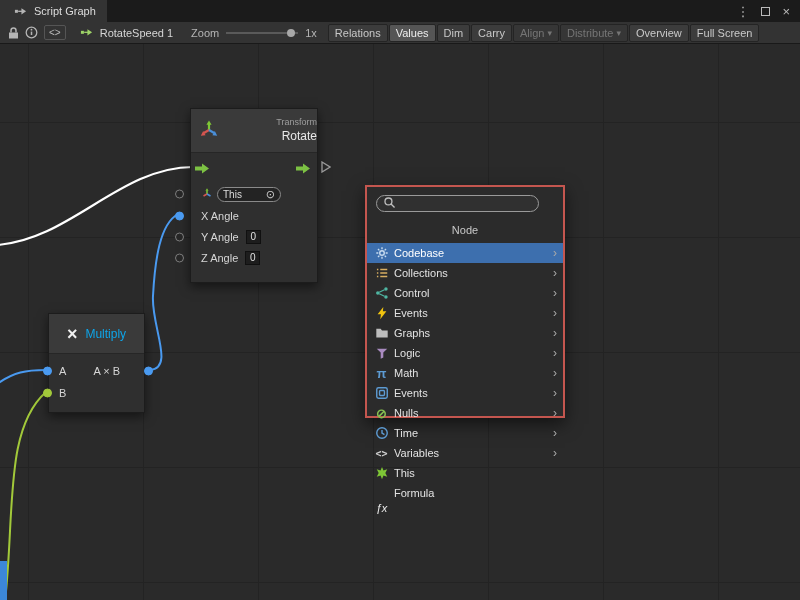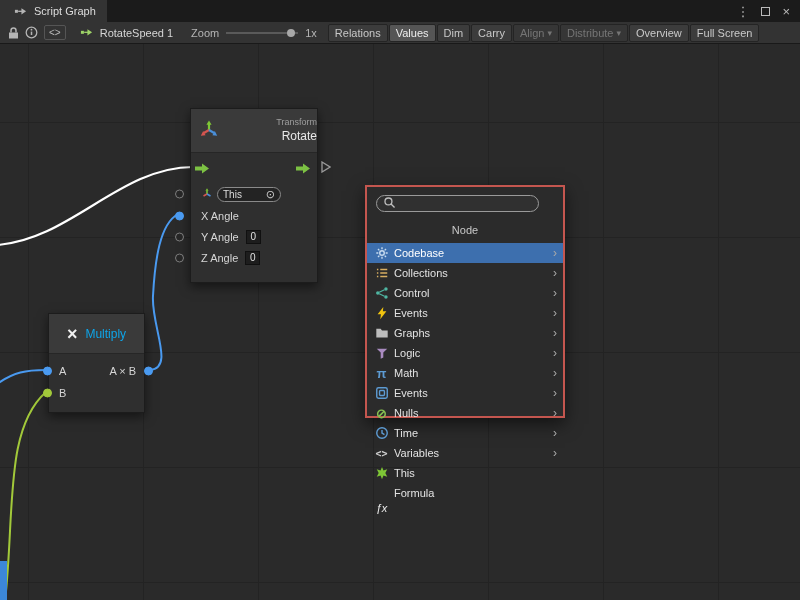--- a/index.html
+++ b/index.html
@@ -70,21 +70,21 @@
 
   .playtri { position:absolute; left:321px; top:117px; }
 
   .multiply { padding-bottom:8px; }
   .mhead { height:40px; background:#3a3a3a; border-bottom:1px solid #262626; display:flex; align-items:center;
            justify-content:center; gap:8px; }
   .xicon { color:#f0f0f0; font-size:18px; font-weight:bold; line-height:1; }
   .mtitle { color:#0ea5e9; font-size:12px; }
   .mbody { padding-top:6px; }
   .multiply .nrow { height:22px; }
-  .outlabel { margin-left:auto; padding-right:8px; }
+  .outlabel { margin-left:auto; padding-right:24px; }
   .port.right { left:auto; right:-9px; }
   .multiply .port.left { left:-6px; }
 
   .edgeblue { position:absolute; left:0; top:517px; width:7px; height:39px; background:#3c87d8; }
 
   
   .finder { position:absolute; left:365px; top:141px; width:200px; height:233px; background:#2b2b2b;
             border:2px solid #c4564f; box-shadow:0 6px 16px rgba(0,0,0,.55); }
   .searchbox { display:flex; align-items:center; gap:4px; height:17px; border:1px solid #9a9a9a; border-radius:9px;
                background:#303030; margin:8px 24px 0 9px; padding:0 6px; }

